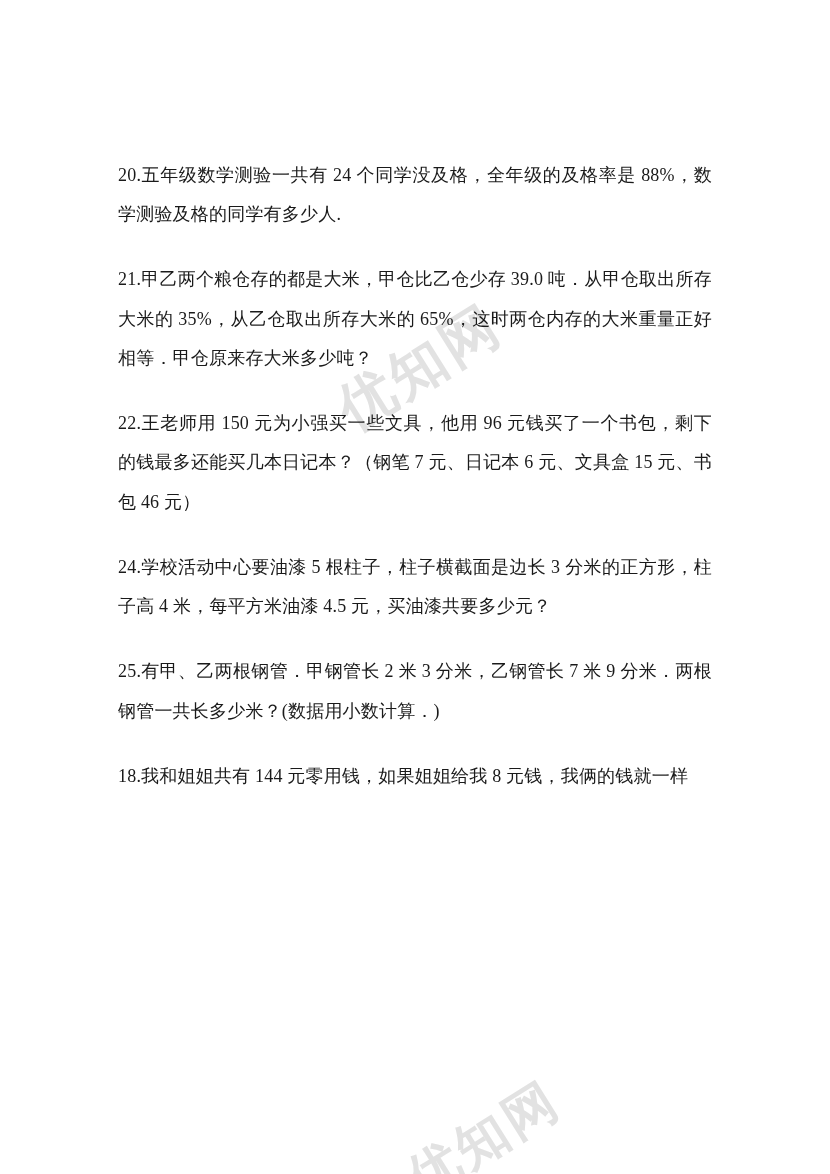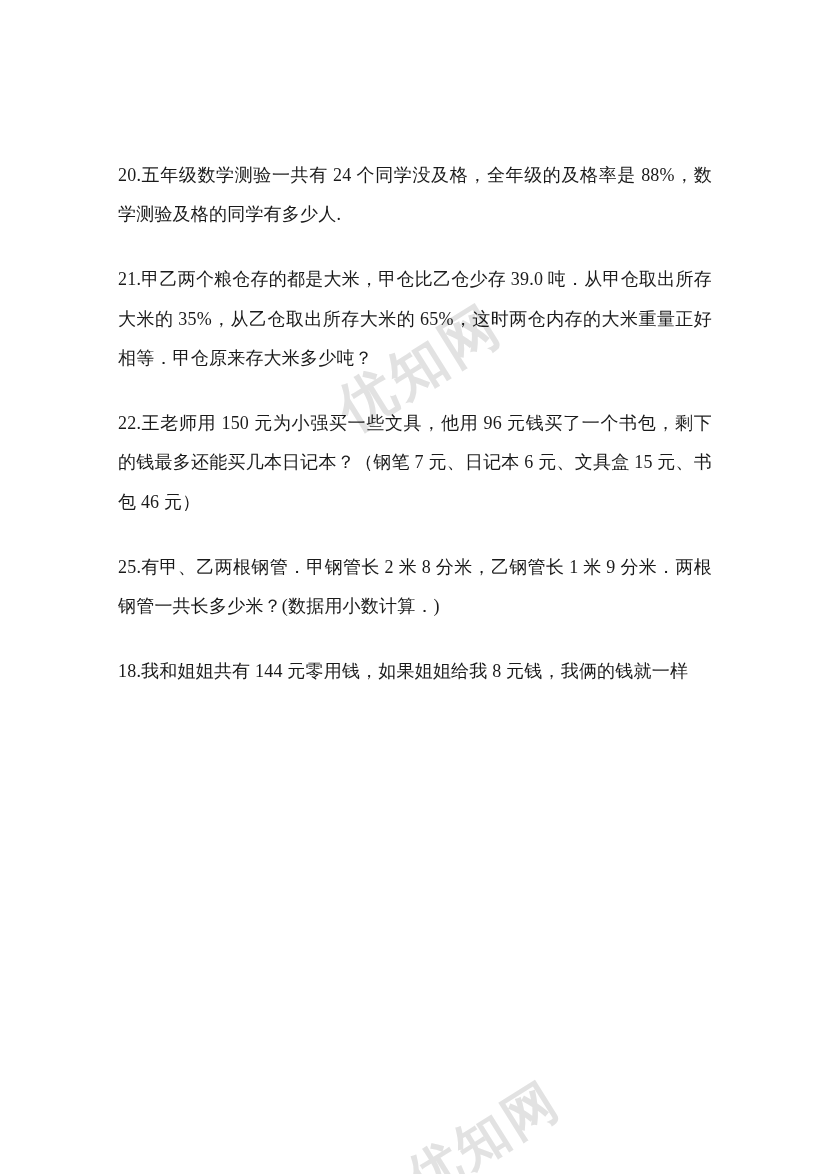--- a/index.html
+++ b/index.html
@@ -70,17 +70,18 @@
 
 <div id="page">
 
   <div class="watermark wm1">优知网</div>
   <div class="watermark wm2">优知网</div>
 
   <div class="content">
     <p class="problem">20.五年级数学测验一共有 24 个同学没及格，全年级的及格率是 88%，数学测验及格的同学有多少人.</p>
     <p class="problem">21.甲乙两个粮仓存的都是大米，甲仓比乙仓少存 39.0 吨．从甲仓取出所存大米的 35%，从乙仓取出所存大米的 65%，这时两仓内存的大米重量正好相等．甲仓原来存大米多少吨？</p>
     <p class="problem">22.王老师用 150 元为小强买一些文具，他用 96 元钱买了一个书包，剩下的钱最多还能买几本日记本？（钢笔 7 元、日记本 6 元、文具盒 15 元、书包 46 元）</p>
-    <p class="problem">25.有甲、乙两根钢管．甲钢管长 2 米 8 分米，乙钢管长 1 米 9 分米．两根钢管一共长多少米？(数据用小数计算．)</p>
+    <p class="problem">24.学校活动中心要油漆 5 根柱子，柱子横截面是边长 3 分米的正方形，柱子高 4 米，每平方米油漆 4.5 元，买油漆共要多少元？</p>
+    <p class="problem">25.有甲、乙两根钢管．甲钢管长 2 米 3 分米，乙钢管长 7 米 9 分米．两根钢管一共长多少米？(数据用小数计算．)</p>
     <p class="problem">18.我和姐姐共有 144 元零用钱，如果姐姐给我 8 元钱，我俩的钱就一样</p>
   </div>
 
 </div>
 
 </body></html>

